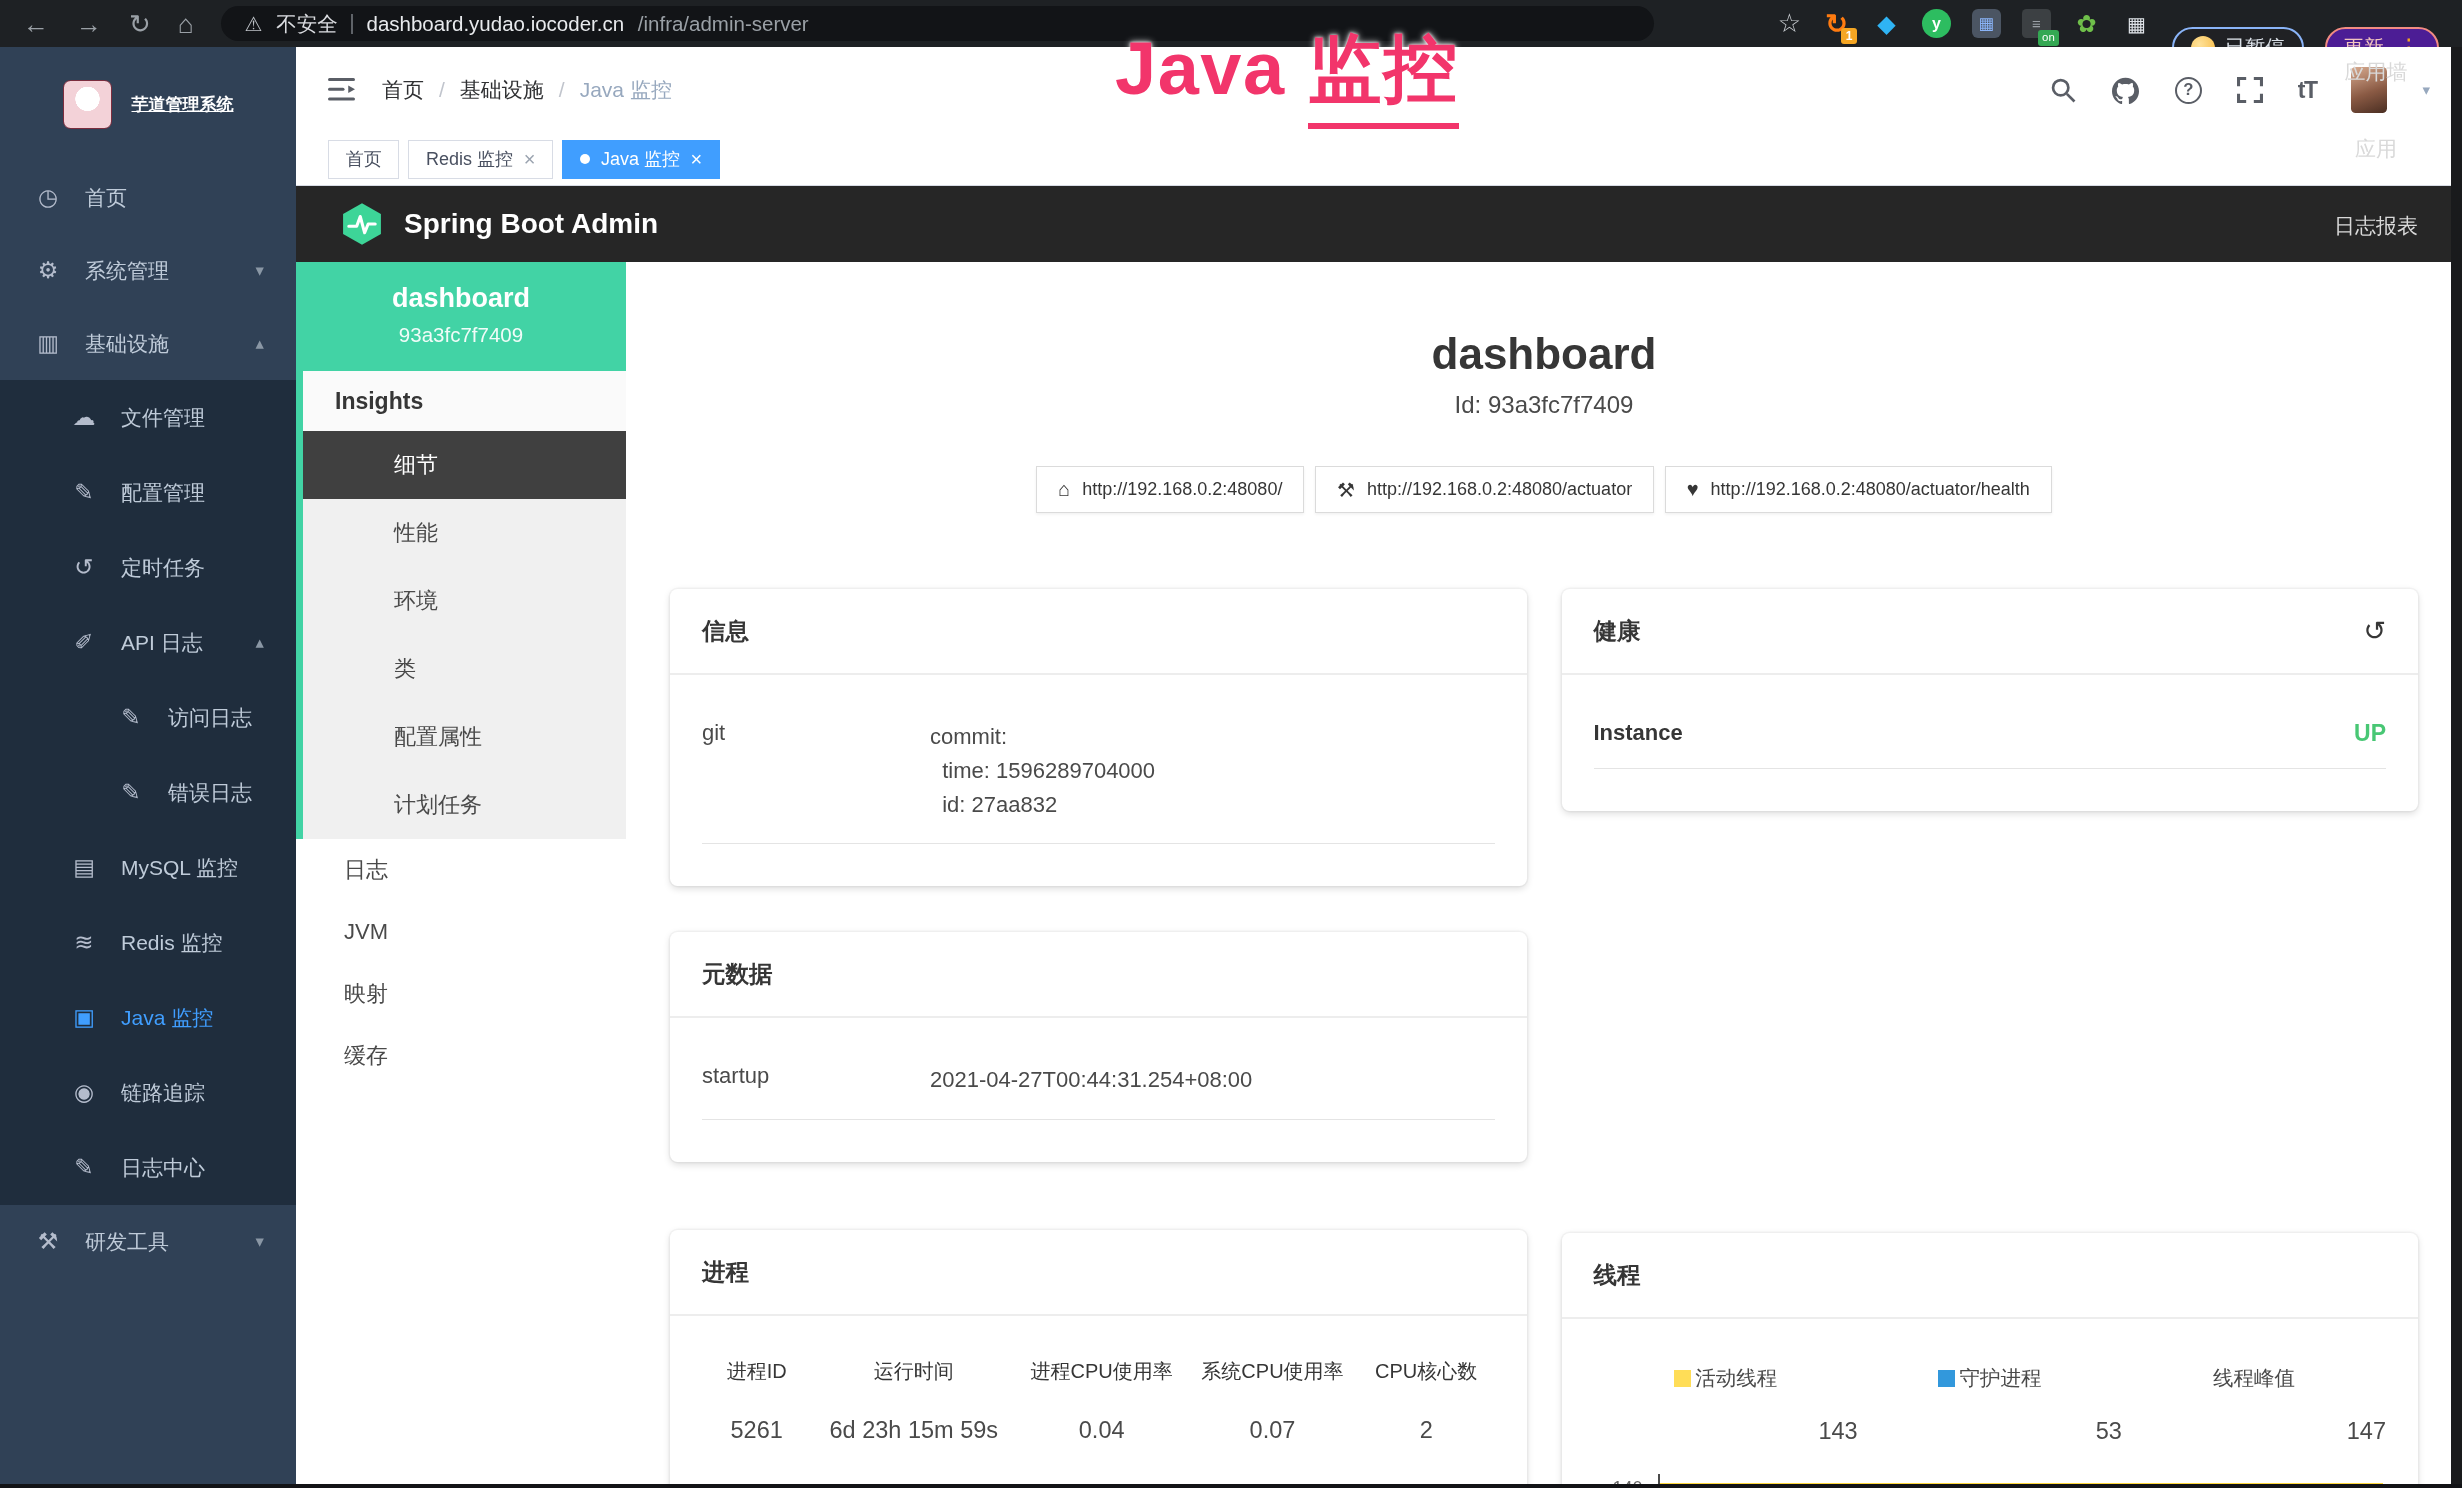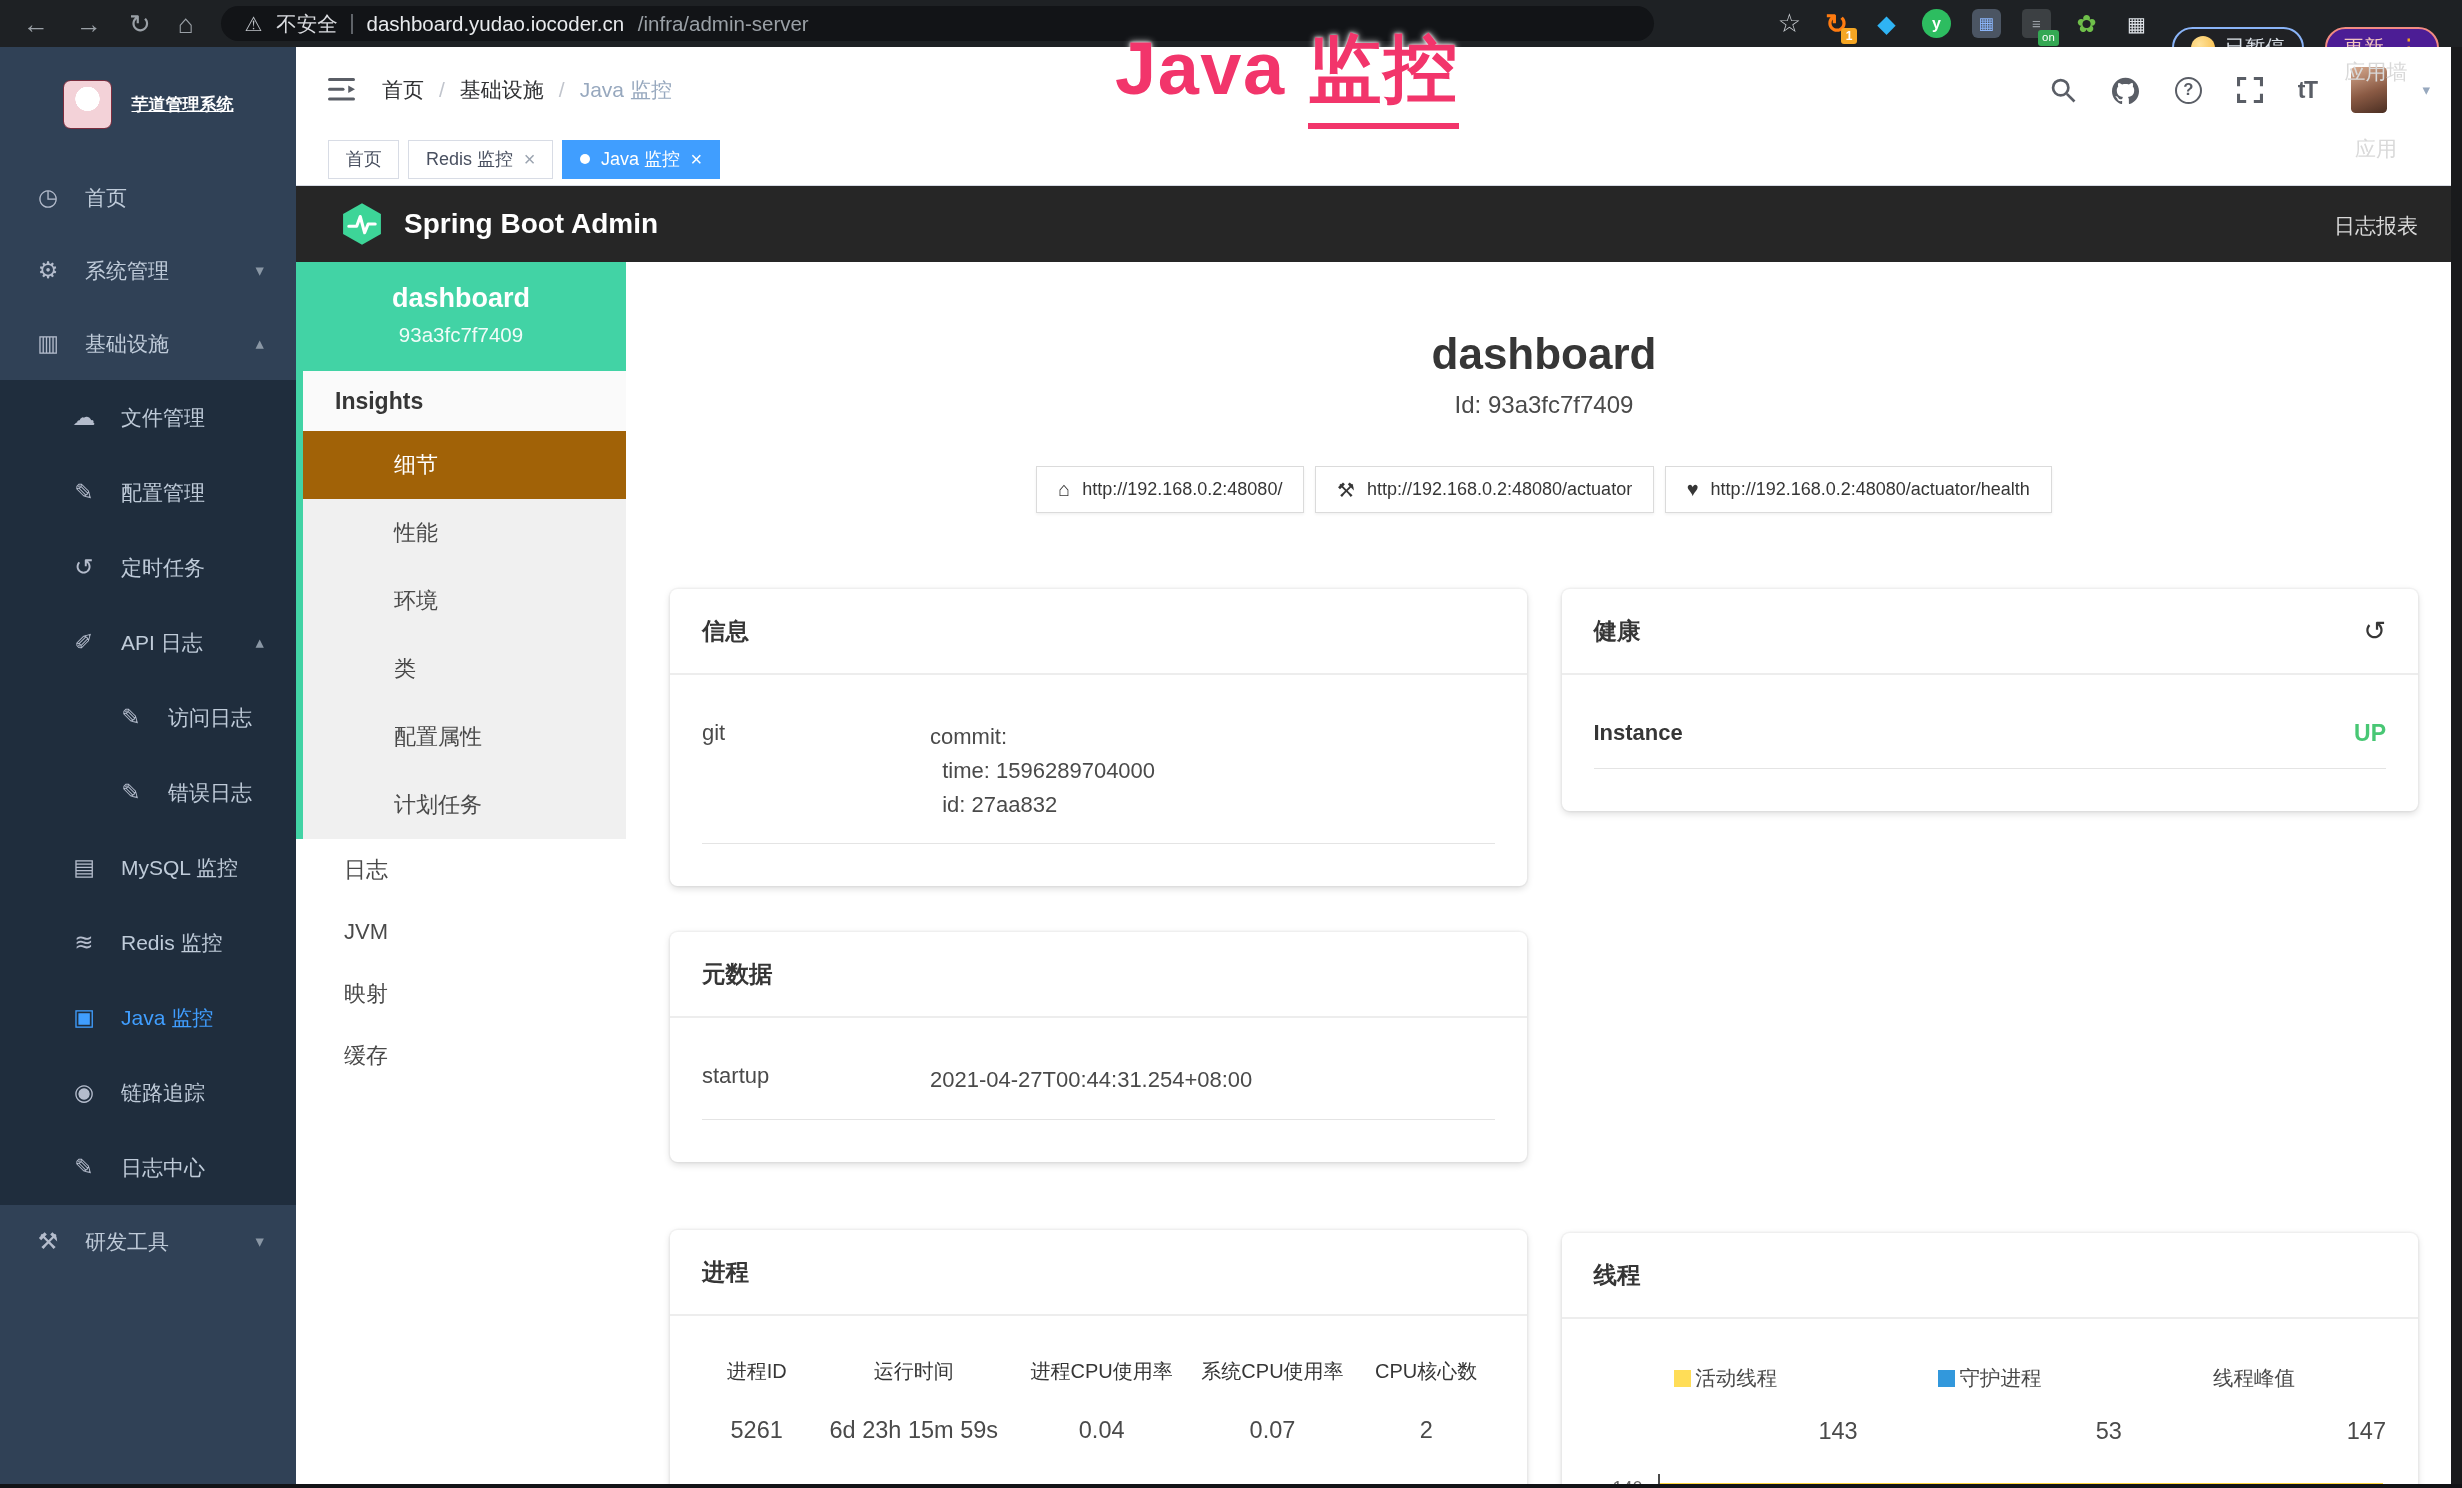--- a/index.html
+++ b/index.html
@@ -78,21 +78,21 @@
   .lang-caret { color:#42d3a5; font-size:20px; }
   .sba-body { flex:1; display:flex; min-height:0; background:#fff; }
   
   .sba-side { width:330px; flex-shrink:0; background:#fff; }
   .inst-head { background:#42d3a5; color:#fff; text-align:center; padding:21px 7.6px 24px; cursor:pointer; }
   .inst-name { font-size:27px; font-weight:600; }
   .inst-id { font-size:20.5px; margin-top:9px; color:rgba(255,255,255,.92); }
   .insight-group { border-left:7.6px solid #42d3a5; }
   .insights-title { background:#fafafa; padding:16.7px 0 16.7px 32px; font-size:23px; font-weight:bold; color:#363636; }
   .insight-item { background:#f0f0f0; height:68px; display:flex; align-items:center; padding-left:91px; font-size:22px; color:#4a4a4a; cursor:pointer; }
-  .insight-item.active { background:#a16207; color:#fff; }
+  .insight-item.active { background:#404040; color:#fff; }
   .root-item { height:62px; display:flex; align-items:center; padding-left:48px; font-size:22px; color:#4a4a4a; cursor:pointer; background:#fff; }
   
   .sba-main { flex:1; padding:0 44px; min-width:0; }
   .page-title { margin-top:67px; text-align:center; font-size:44px; font-weight:600; color:#363636; }
   .page-id { margin-top:12px; text-align:center; font-size:24px; color:#4a4a4a; }
   .chips { margin-top:47px; display:flex; justify-content:center; gap:10.6px; }
   .chip { display:flex; align-items:center; gap:12px; border:1.5px solid #dbdbdb; background:#fff; padding:10.6px 21px; font-size:18px; color:#363636; box-shadow:0 1.5px 3px rgba(10,10,10,.06); cursor:pointer; white-space:nowrap; }
   .chip .ci { font-size:20px; }
   .cards { display:flex; gap:35px; margin-top:76px; align-items:flex-start; }
   .col { flex:1; min-width:0; }

